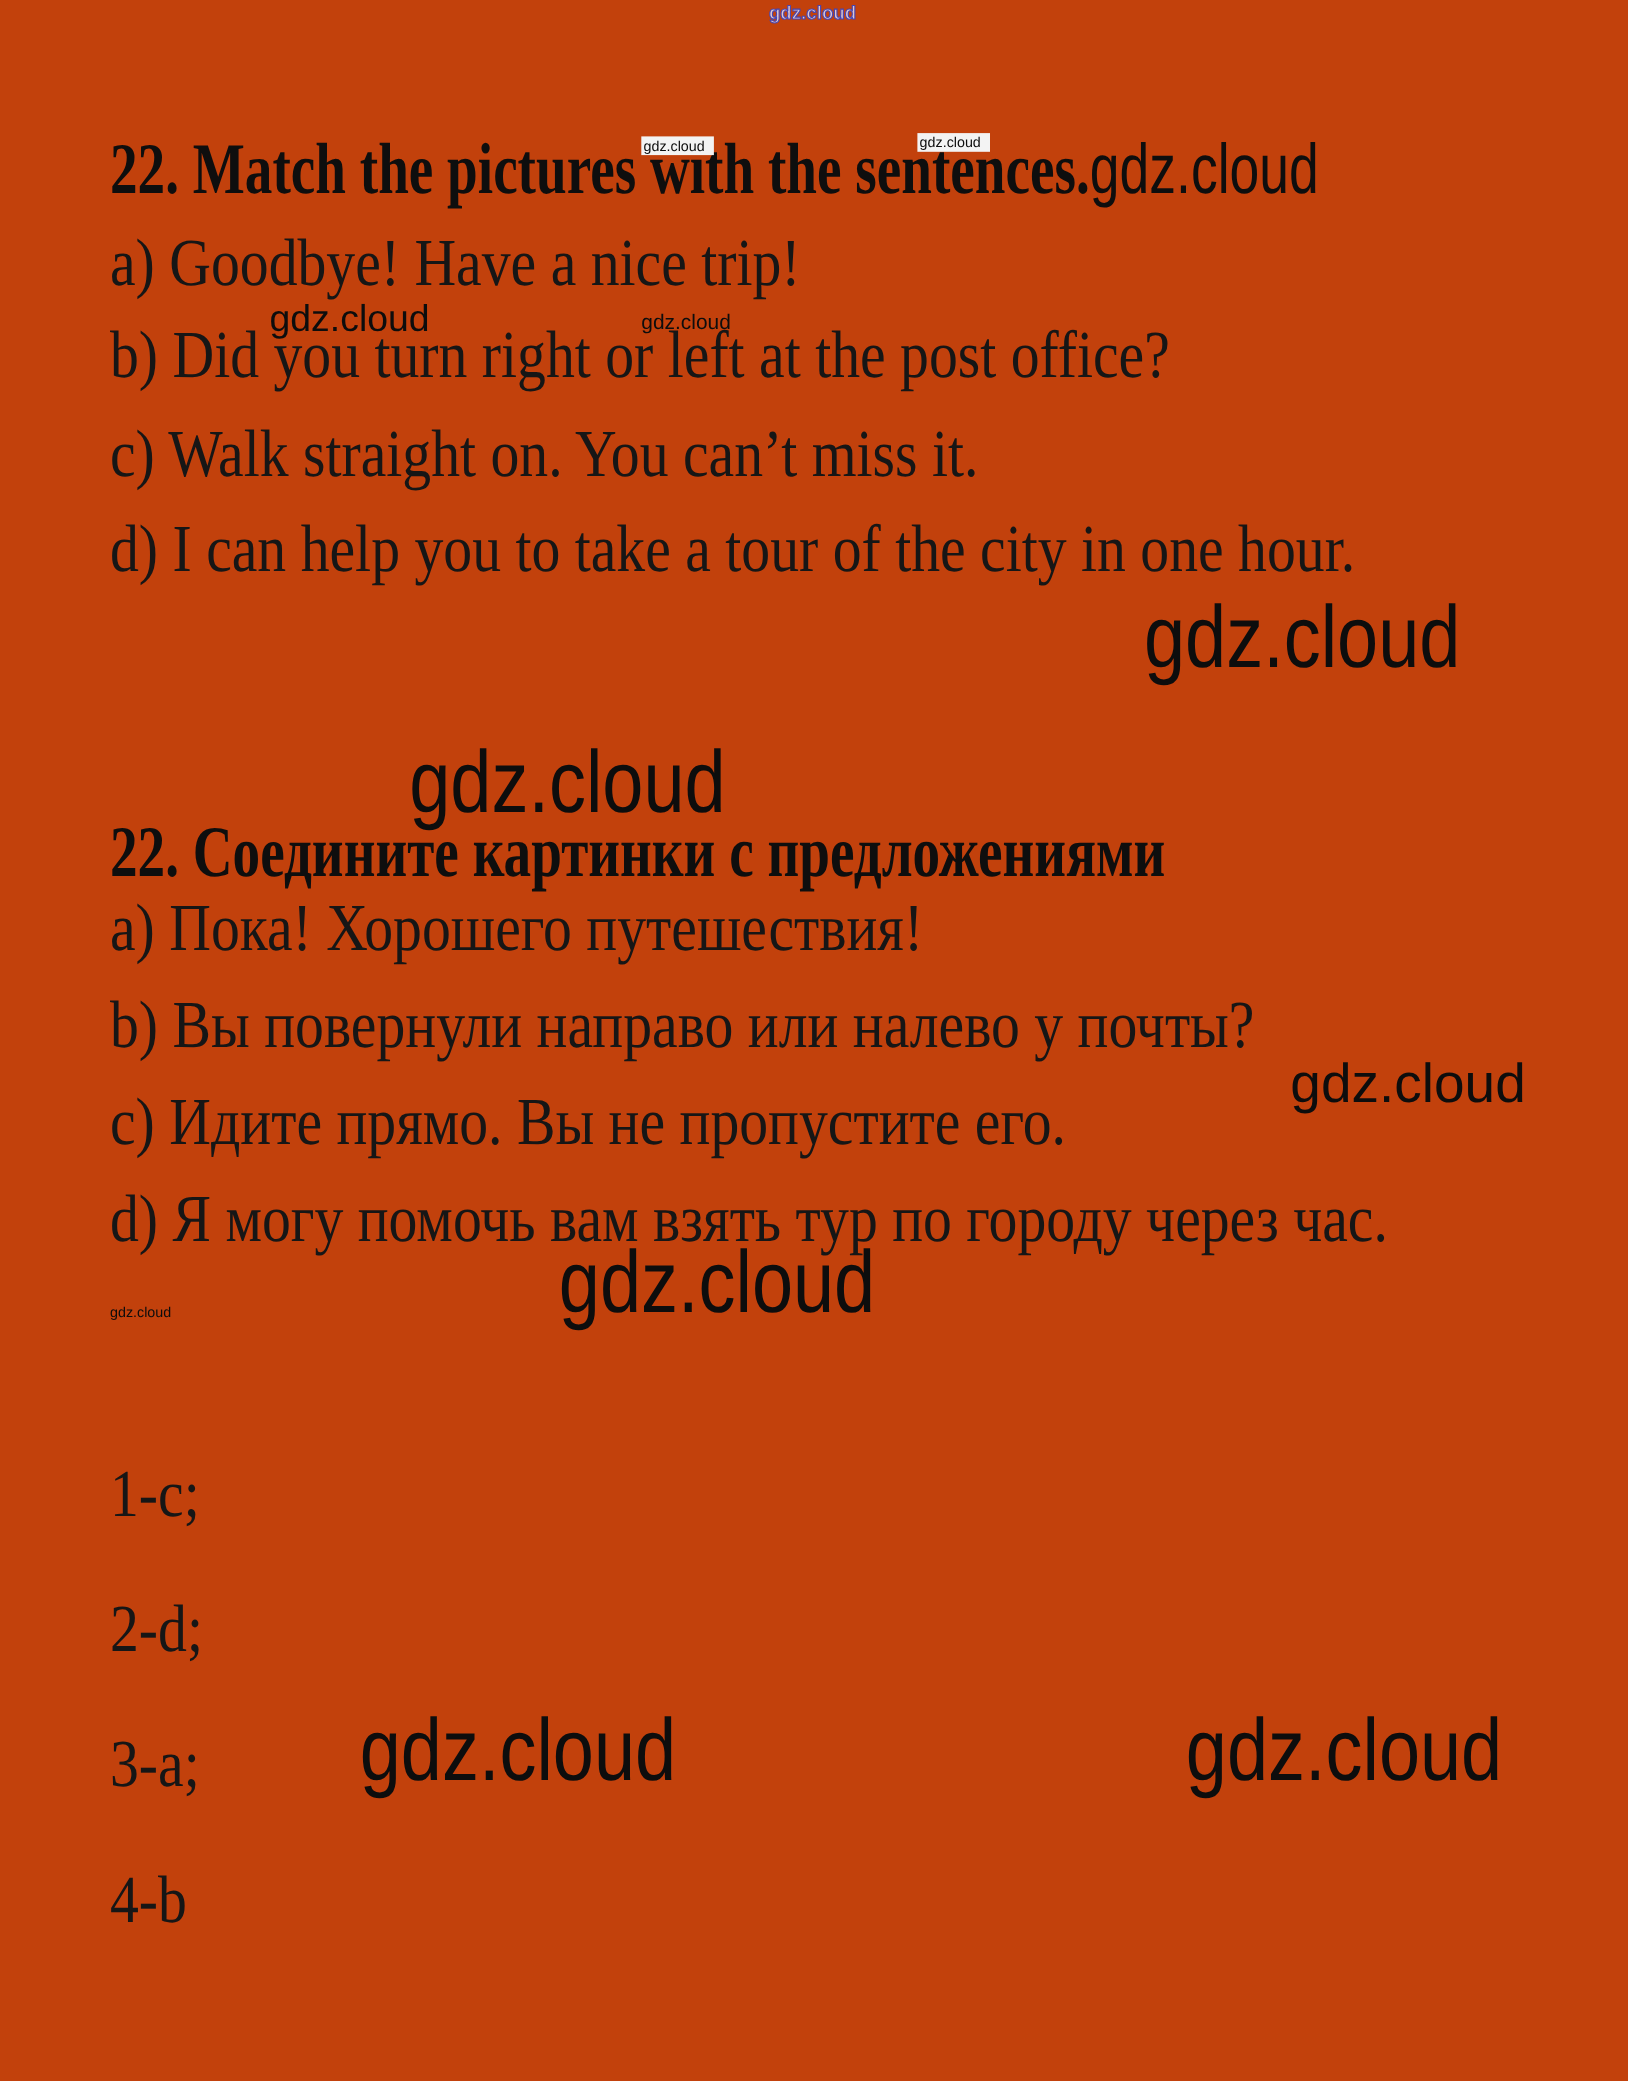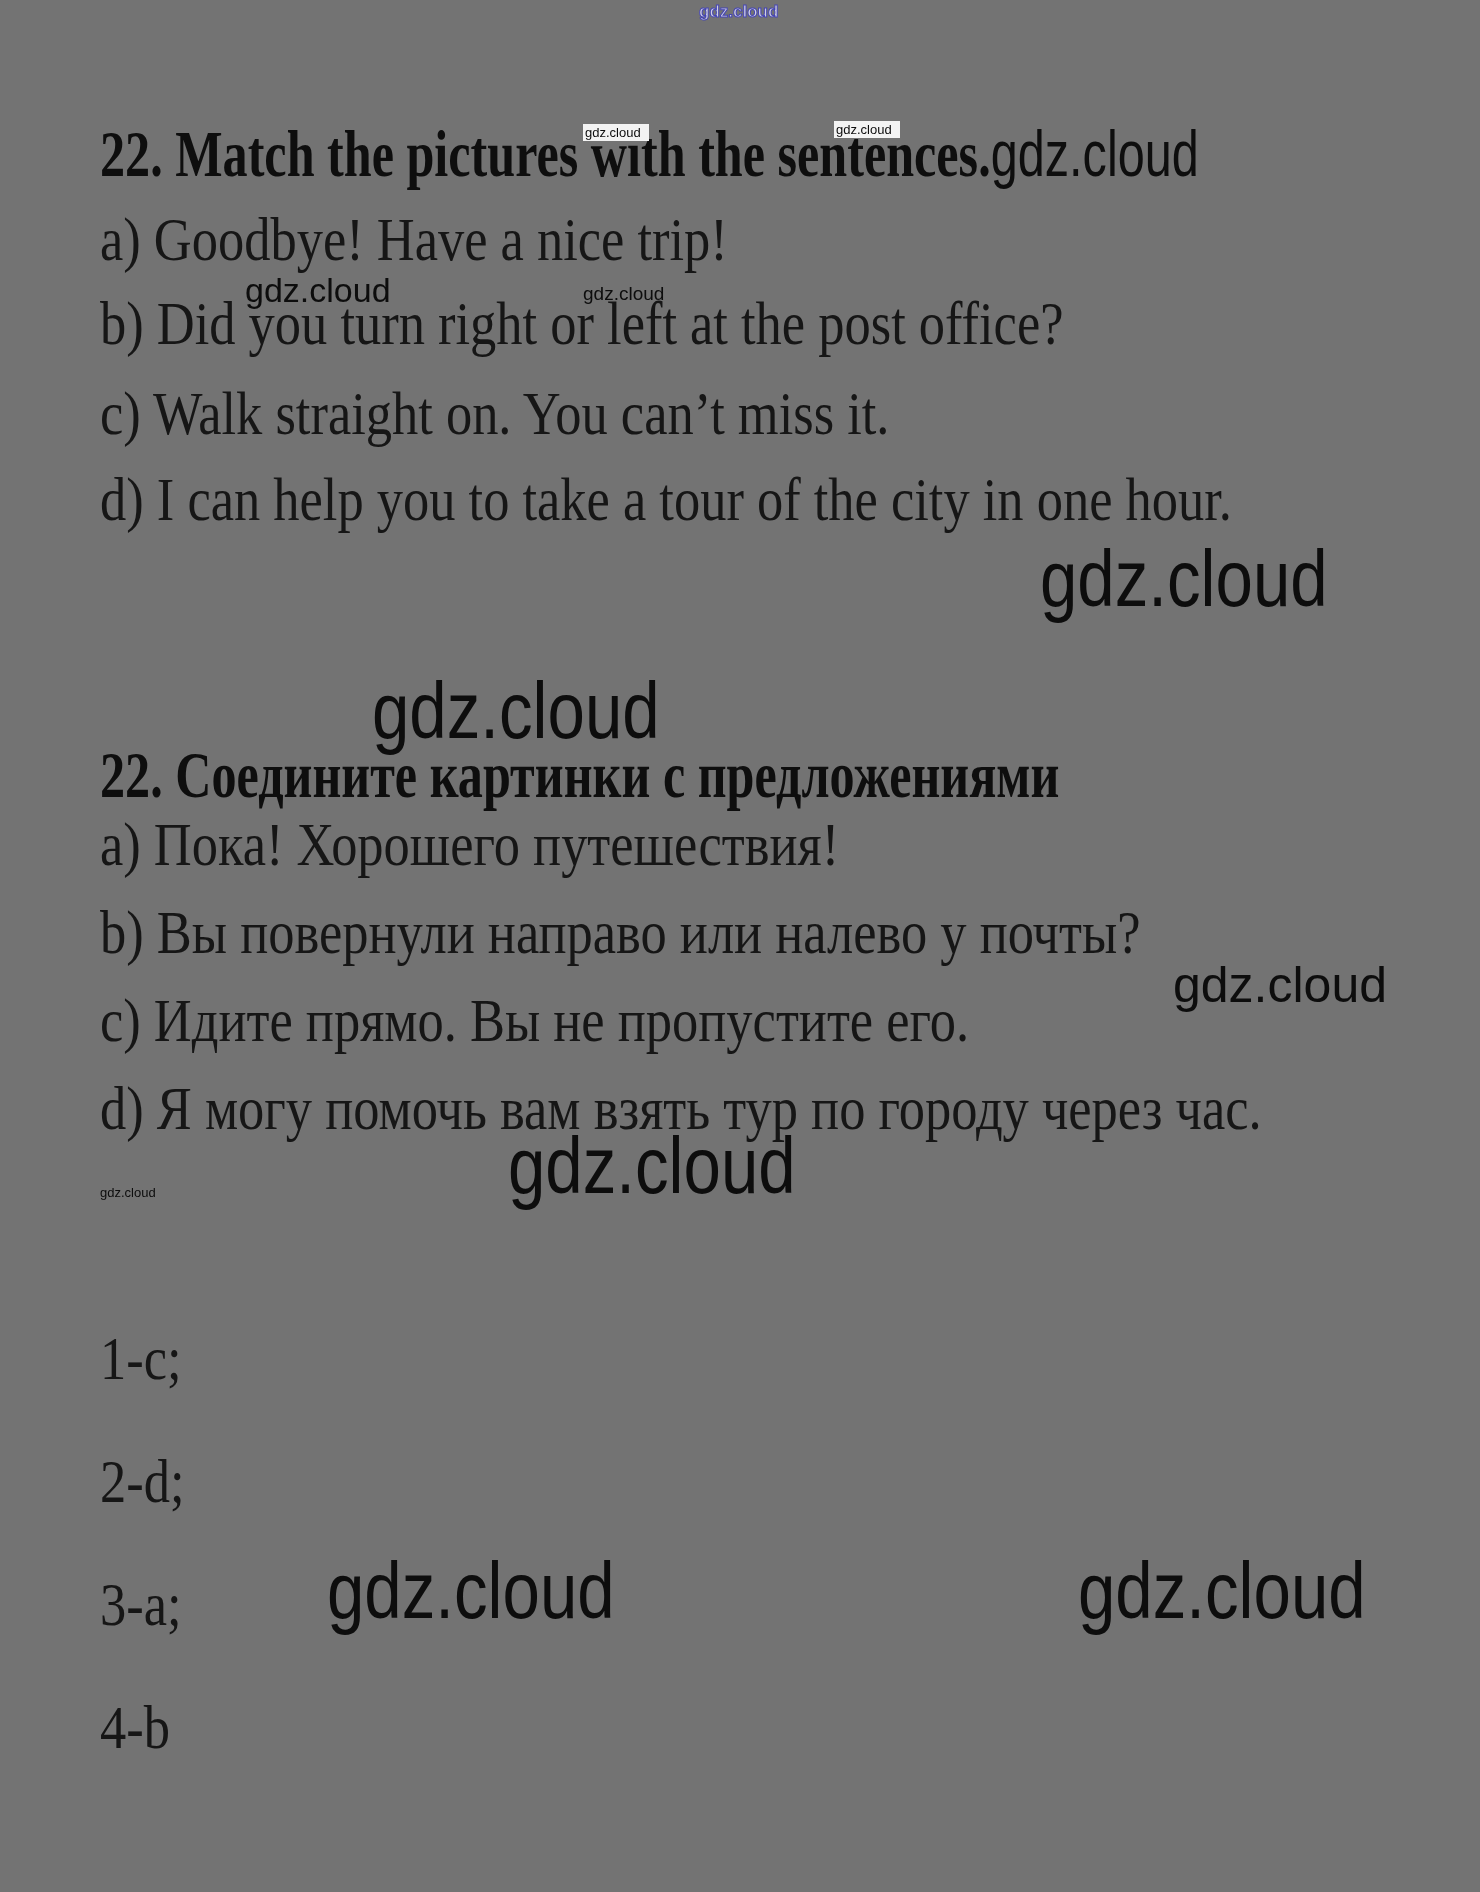--- a/index.html
+++ b/index.html
@@ -1,21 +1,21 @@
 <!DOCTYPE html>
 <html><head>
 <meta charset="utf-8">
 <style>
   html, body { margin: 0; padding: 0; }
   body { background: #e9e9e9; }
   .page {
     position: relative;
     width: 1480px;
     height: 1892px;
-    background: #737373;
+    background: #c2410c;
     overflow: hidden;
     font-family: "Liberation Serif", serif;
     color: #141414;
   }
   .abs { position: absolute; white-space: nowrap; line-height: 1; }
 
   
   .task-title {
     font-family: "Liberation Serif", serif;
     font-weight: bold;

